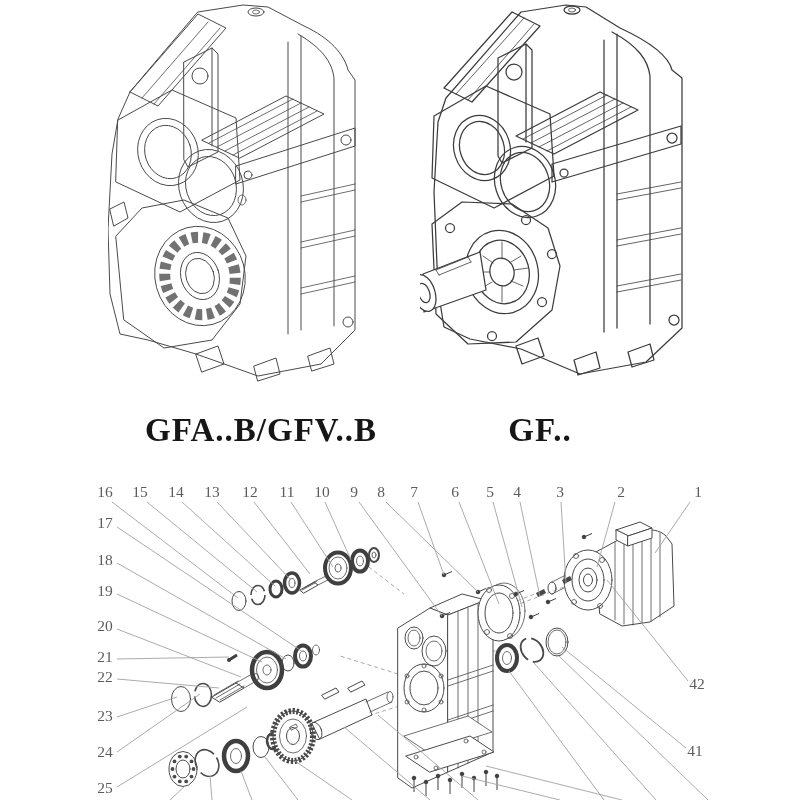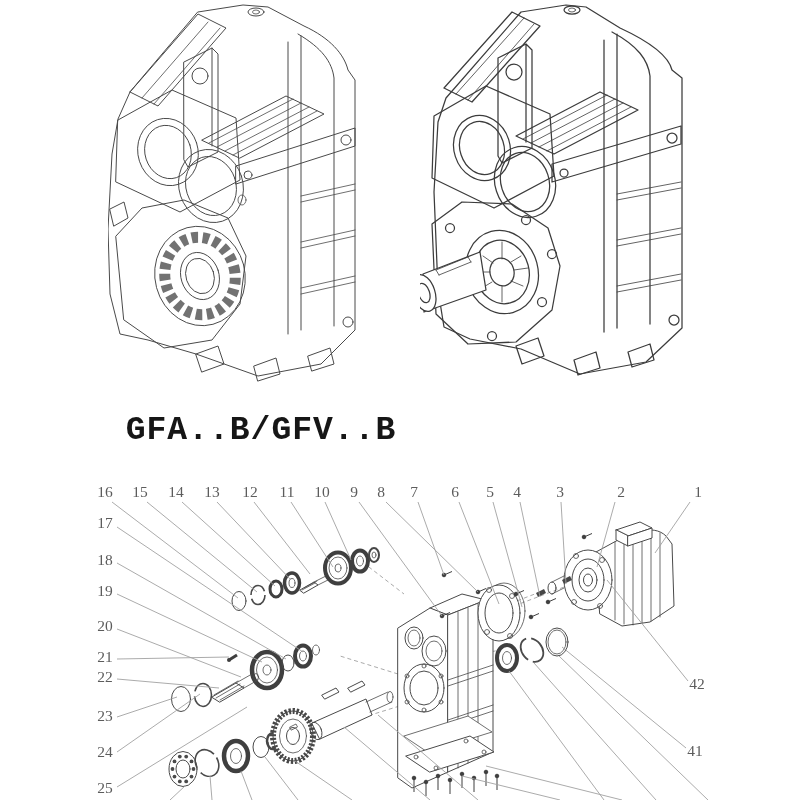--- a/index.html
+++ b/index.html
@@ -2,21 +2,21 @@
 <html><head>
 <meta charset="utf-8">
 <style>
   :root{
     --ink:#4a4a4a; --ink2:#3c3c3c; --leader:#a2a2a2; --num:#5c5c5c; --cap:#161616; --bg:#ffffff;
   }
   html,body{margin:0;padding:0;background:#e8e8e8;}
   #page{position:relative;width:800px;height:800px;background:var(--bg);overflow:hidden;
         font-family:"Liberation Serif","DejaVu Serif",serif;}
   .caption{position:absolute;text-align:center;font-weight:bold;font-size:33px;color:var(--cap);
-           letter-spacing:1px;white-space:nowrap;font-family:Liberation Mono, monospace;}
+           letter-spacing:1px;white-space:nowrap;}
   svg{position:absolute;display:block;}
   svg *{vector-effect:non-scaling-stroke;}
   .ln{fill:none;stroke:var(--ink);stroke-width:1;stroke-linejoin:round;stroke-linecap:round;}
   .ln2{fill:none;stroke:var(--ink2);stroke-width:1.25;stroke-linejoin:round;stroke-linecap:round;}
   .thin{stroke-width:0.8;}
   .fillw{fill:#ffffff;}
   .leader{stroke:var(--leader);stroke-width:0.9;fill:none;}
   .dashed{stroke:#949494;stroke-width:0.8;stroke-dasharray:4 3;fill:none;}
   .callout-num{fill:var(--num);font-family:"Liberation Serif","DejaVu Serif",serif;
                font-size:15.5px;text-anchor:middle;}
@@ -132,20 +132,21 @@
         <path class="ln2 fillw" d="M3 272 L60 250 L66 288 L4 310 Z"></path>
         <ellipse class="ln2 fillw" cx="4" cy="291" rx="11" ry="19" transform="rotate(-18 4 291)"></ellipse>
         <ellipse class="ln2" cx="4" cy="291" rx="5.5" ry="10" transform="rotate(-18 4 291)"></ellipse>
         <path class="ln2 thin" d="M16 268 L48 255 M19 273 L51 260 M16 268 L19 273 M48 255 L51 260"></path>
       </g>
       <path class="ln2" d="M96 344 L118 336 L124 354 L102 362 Z M154 358 L176 350 L180 366 L158 373 Z M208 350 L230 342 L234 358 L212 365 Z"></path>
     </g>
   </svg>
 
   <div class="caption" style="left:96px;top:412px;width:330px">GFA..B/GFV..B</div>
+  <div class="caption" style="left:430px;top:412px;width:220px">GF..</div>
 
   <svg id="exploded-svg" style="left:0;top:480px" width="800" height="320" viewBox="0 0 800 320">
 
     <g>
       <path class="dashed" d="M403 168 L572 104"></path>
       <path class="dashed" d="M452 146 L540 112"></path>
       <path class="dashed" d="M430 184 L500 170"></path>
       <path class="dashed" d="M352 74 L404 114"></path>
       <path class="dashed" d="M398 194 L340 176"></path>
       <path class="dashed" d="M406 224 L316 252"></path>

